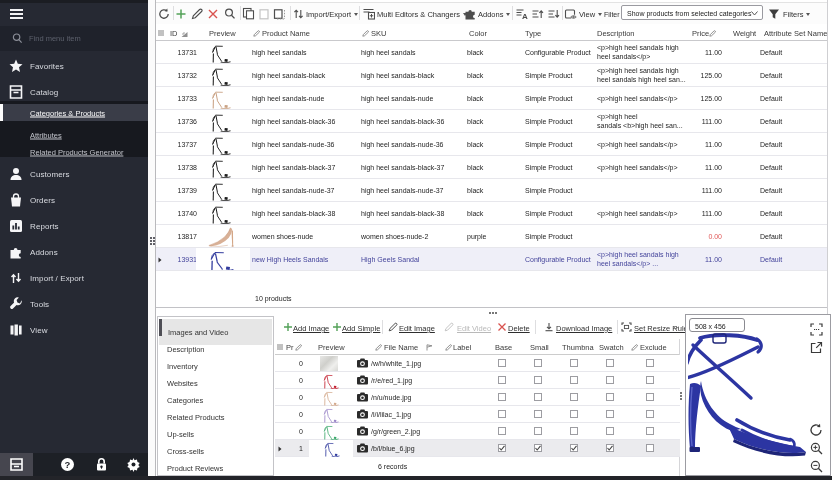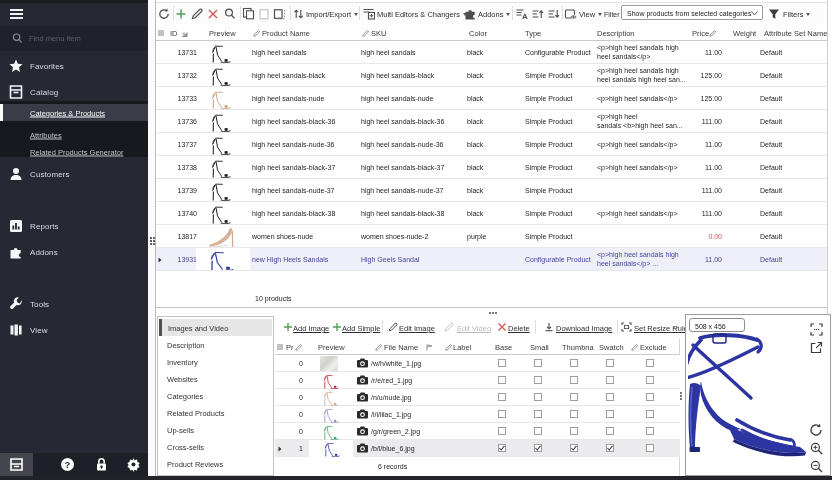--- a/index.html
+++ b/index.html
@@ -50,21 +50,21 @@
 .c.id { width:41px; text-align:right; left:0; }
 .c.desc { left:441px; top:3px; width:90px; white-space:normal; line-height:8.5px; font-size:7px; }
 .c.price { left:522px; width:44px; text-align:right; }
 .sel .c { color:#44449b; }
 #gfoot { left:0; top:271px; width:671px; height:37px; background:#fff; border-bottom:1px solid #c2c2c6; }
 #gfoot span { position:absolute; left:99px; top:24px; font-size:7px; color:#222; }
 #hsplit { left:0; top:308px; width:671px; height:8px; background:#fff; }
 
 
 #tabs { left:1px; top:0px; width:117px; height:160px; border:1px solid #c3c3c7; background:#fff; }
-.tab { position:absolute; left:1px; width:113px; height:17px; }
+.tab { position:absolute; left:1px; width:113px; height:26px; }
 .tab span { position:absolute; left:8px; top:50%; transform:translateY(-50%); font-size:7.5px; color:#333; white-space:nowrap; }
 .tab.on { background:#e6e6e6; }
 .tab.on:before { content:""; position:absolute; left:0; top:0; width:3px; height:17px; background:#4e4e55; }
 .tab.on span { left:9px; }
 
 #subgrid { left:119px; top:0px; width:405px; height:160px; background:#fff; }
 #sgtb { position:absolute; left:0; top:2px; width:405px; height:19px; }
 .sgt { position:absolute; top:6px; font-size:7.5px; color:#2e2e2e; white-space:nowrap;text-decoration:underline; }
 .sgt.dis { color:#b9b9b9; }
 #sghead { position:absolute; left:0; top:23px; width:405px; height:16px; border-bottom:1px solid #ccc; background:#fff; }
@@ -167,20 +167,29 @@
   <div class="mi" style="top:165px">
       <span class="ic">
     <svg width="14" height="14" viewBox="0 0 14 14">
           <circle cx="7" cy="4" r="3" fill="#f5f5f7"></circle>
           <path d="M1.5 13 c0-3.2 2.4-5 5.5-5 s5.5 1.8 5.5 5 Z" fill="#f5f5f7"></path>
         </svg>
   </span>
       <span class="txt">Customers</span>
     </div>
 
+  <div class="mi" style="top:191.5px">
+      <span class="ic">
+    <svg width="14" height="14" viewBox="0 0 14 14">
+          <path d="M2 4.5 h10 l-1 9 h-8 Z" fill="#f5f5f7"></path>
+          <path d="M4.5 6 V3.5 a2.5 2.5 0 0 1 5 0 V6" stroke="#f5f5f7" stroke-width="1.3" fill="none"></path>
+        </svg>
+  </span>
+      <span class="txt">Orders</span>
+    </div>
 
   <div class="mi" style="top:217.5px">
       <span class="ic">
     <svg width="14" height="14" viewBox="0 0 14 14">
           <rect x="1" y="1" width="12" height="12" rx="1.5" fill="#f5f5f7"></rect>
           <rect x="3.4" y="6.5" width="1.8" height="4" fill="#262933"></rect>
           <rect x="6.1" y="4" width="1.8" height="6.5" fill="#262933"></rect>
           <rect x="8.8" y="7.5" width="1.8" height="3" fill="#262933"></rect>
         </svg>
   </span>
@@ -189,20 +198,29 @@
 
   <div class="mi" style="top:243px">
       <span class="ic">
     <svg width="14" height="14" viewBox="0 0 14 14">
           <path d="M1.5 5 h3.2 a1.9 1.9 0 1 1 3.8 0 h3.2 v3.2 a1.9 1.9 0 1 0 0 3.8 v1.5 h-10.2 Z" fill="#f5f5f7"></path>
         </svg>
   </span>
       <span class="txt">Addons</span>
     </div>
 
+  <div class="mi" style="top:269px">
+      <span class="ic">
+    <svg width="14" height="14" viewBox="0 0 14 14">
+          <path d="M4.5 12 V4 M2.5 6 L4.5 3.8 L6.5 6" stroke="#f5f5f7" stroke-width="1.4" fill="none"></path>
+          <path d="M9.5 2 V10 M7.5 8 L9.5 10.2 L11.5 8" stroke="#f5f5f7" stroke-width="1.4" fill="none"></path>
+        </svg>
+  </span>
+      <span class="txt">Import / Export</span>
+    </div>
 
   <div class="mi" style="top:295px">
       <span class="ic">
     <svg width="14" height="14" viewBox="0 0 14 14">
           <path d="M12.5 3.2 a3.8 3.8 0 0 1 -5 4.8 L4 11.5 a1.7 1.7 0 0 1 -2.4 -2.4 L5.1 5.6 a3.8 3.8 0 0 1 4.8 -5 L7.6 3 l0.8 2.6 L11 6.4 Z" fill="#f5f5f7"></path>
         </svg>
   </span>
       <span class="txt">Tools</span>
     </div>
 

